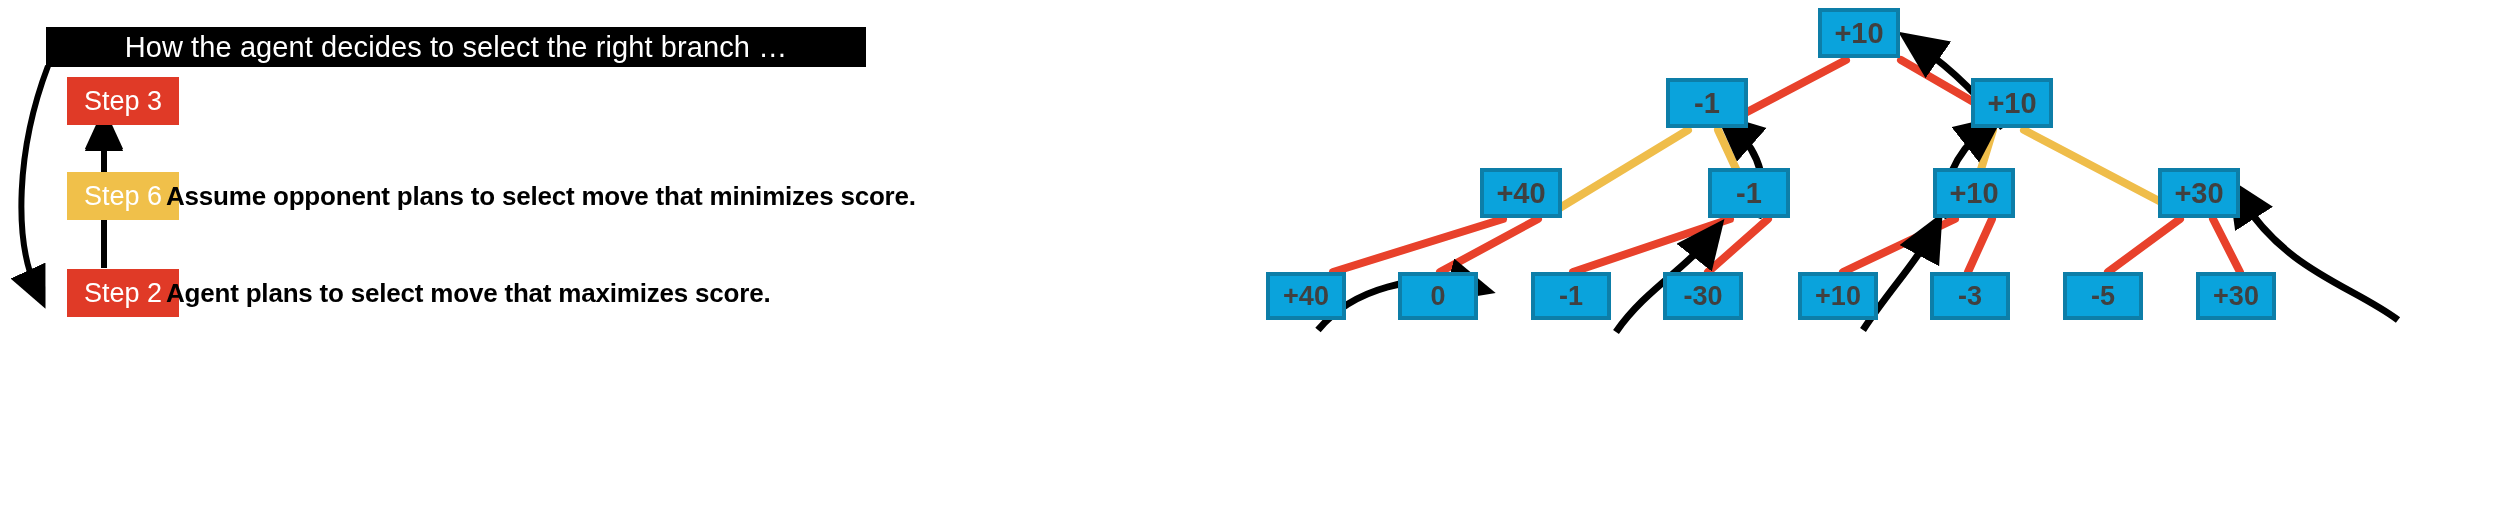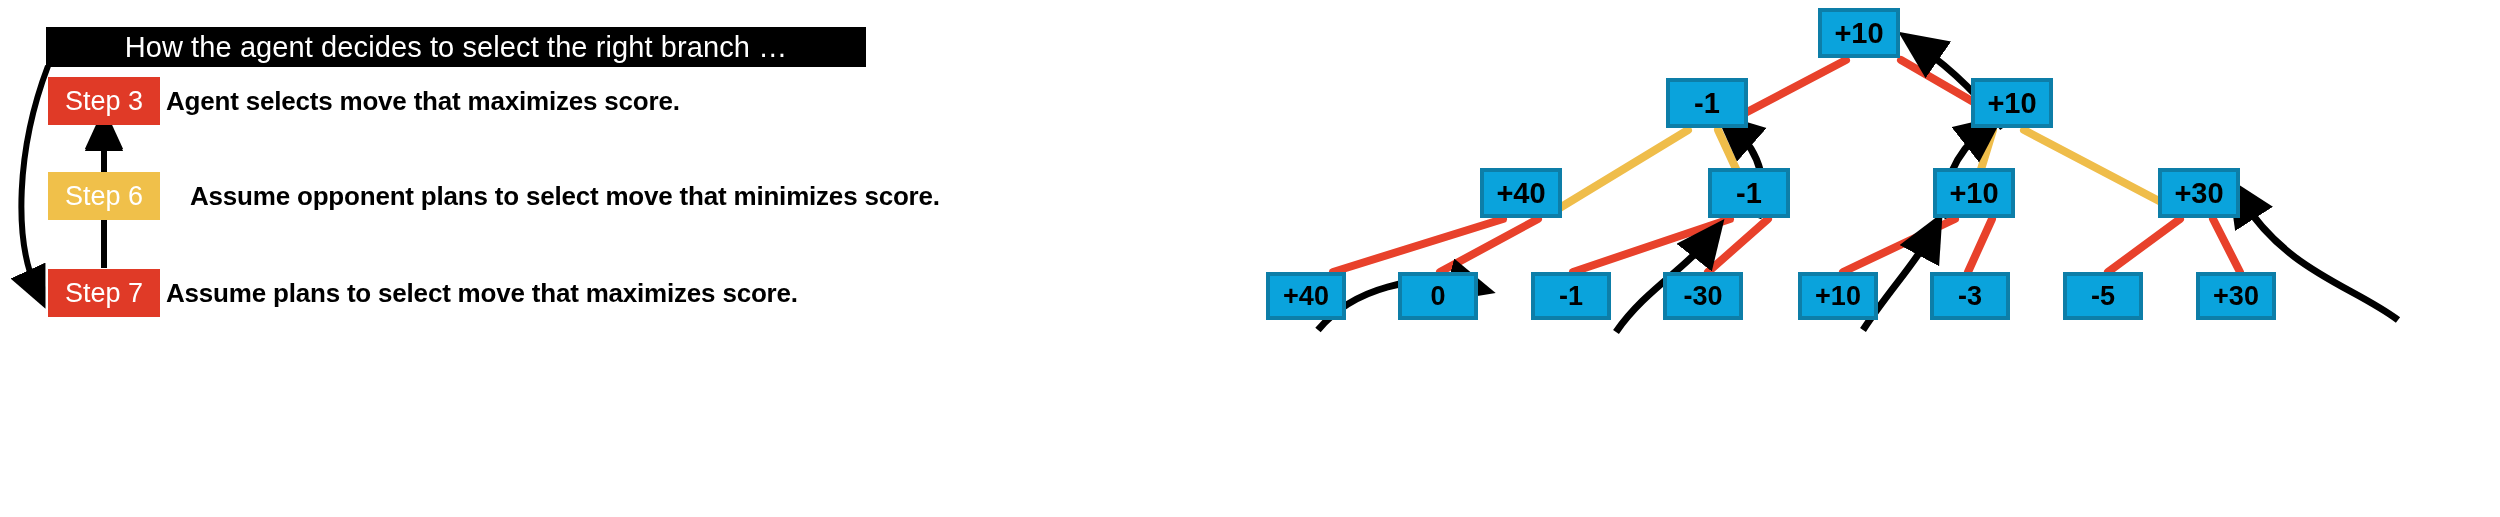--- a/index.html
+++ b/index.html
@@ -12,44 +12,44 @@
   #title-bar{
     position:absolute;left:38px;top:27px;width:820px;height:40px;
     background:#000000;color:#ffffff;
     display:flex;align-items:center;justify-content:center;
     font-size:29px;font-weight:400;letter-spacing:.1px;
   }
 
   .step-box{
     position:absolute;width:112px;height:48px;
     display:flex;align-items:center;justify-content:center;
-    color:#ffffff;font-size:27px;font-weight:400;
+    color:#ffffff;font-size:27px;font-weight:400;margin-left:19px;
   }
   .step-red{background:#e03a27;}
   .step-amber{background:#f0c04a;}
 
   .step-text{
     position:absolute;left:158px;
     font-size:26px;font-weight:bold;color:#000000;
     white-space:nowrap;letter-spacing:-.2px;
   }
 
   #step3-box{left:40px;top:77px;}
   #step3-text{top:86px;}
   #step2-box{left:40px;top:172px;}
-  #step2-text{top:181px;margin-left:24px;}
+  #step2-text{top:181px;}
   #step1-box{left:40px;top:269px;}
   #step1-text{top:278px;}
 
   
   .node{
     position:absolute;box-sizing:border-box;
     background:#0aa3dc;border:4px solid #0d7ea8;
     display:flex;align-items:center;justify-content:center;
-    color:#000000;font-weight:bold;
+    color:#404040;font-weight:bold;
     box-shadow:0 0 0 0 rgba(0,0,0,0);
   }
   .node.big{width:82px;height:50px;font-size:29px;}
   .node.leaf{width:80px;height:48px;font-size:27px;}
 
   svg.overlay{position:absolute;left:0;top:0;width:2500px;height:517px;
               pointer-events:none;overflow:visible;}
 </style>
 </head>
 <body>
@@ -102,27 +102,26 @@
 
     <g fill="none" stroke="#000000" stroke-width="6">
       <path d="M96,268 L96,132" marker-end="url(#arrowhead)"></path>
       <path d="M96,172 L96,130" marker-end="url(#arrowhead)"></path>
     </g>
   </svg>
 
   <div id="title-bar">How the agent decides to select the right branch …</div>
 
   <div id="step3-box" class="step-box step-red">Step 3</div>
-  <div id="step3-text" class="step-text">Agent selects move that maximizes score.</div>
 
   <div id="step2-box" class="step-box step-amber">Step 6</div>
   <div id="step2-text" class="step-text">Assume opponent plans to select move that minimizes score.</div>
 
-  <div id="step1-box" class="step-box step-red">Step 7</div>
-  <div id="step1-text" class="step-text">Assume plans to select move that maximizes score.</div>
+  <div id="step1-box" class="step-box step-red">Step 2</div>
+  <div id="step1-text" class="step-text">Agent plans to select move that maximizes score.</div>
 
   <div id="tree-nodes">
       <div class="node big" style="left: 1810px; top: 8px;">+10</div>
       <div class="node big" style="left: 1658px; top: 78px;">-1</div>
       <div class="node big" style="left: 1963px; top: 78px;">+10</div>
       <div class="node big" style="left: 1472px; top: 168px;">+40</div>
       <div class="node big" style="left: 1700px; top: 168px;">-1</div>
       <div class="node big" style="left: 1925px; top: 168px;">+10</div>
       <div class="node big" style="left: 2150px; top: 168px;">+30</div>
       <div class="node leaf" style="left: 1258px; top: 272px;">+40</div>

